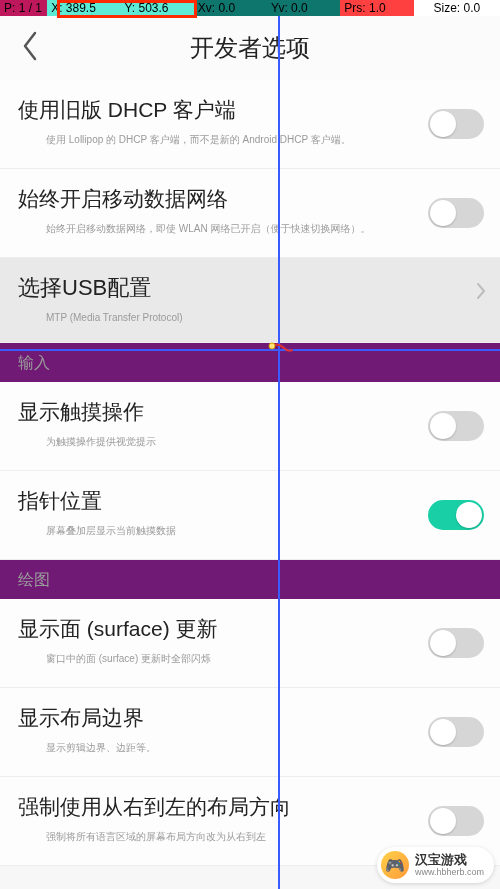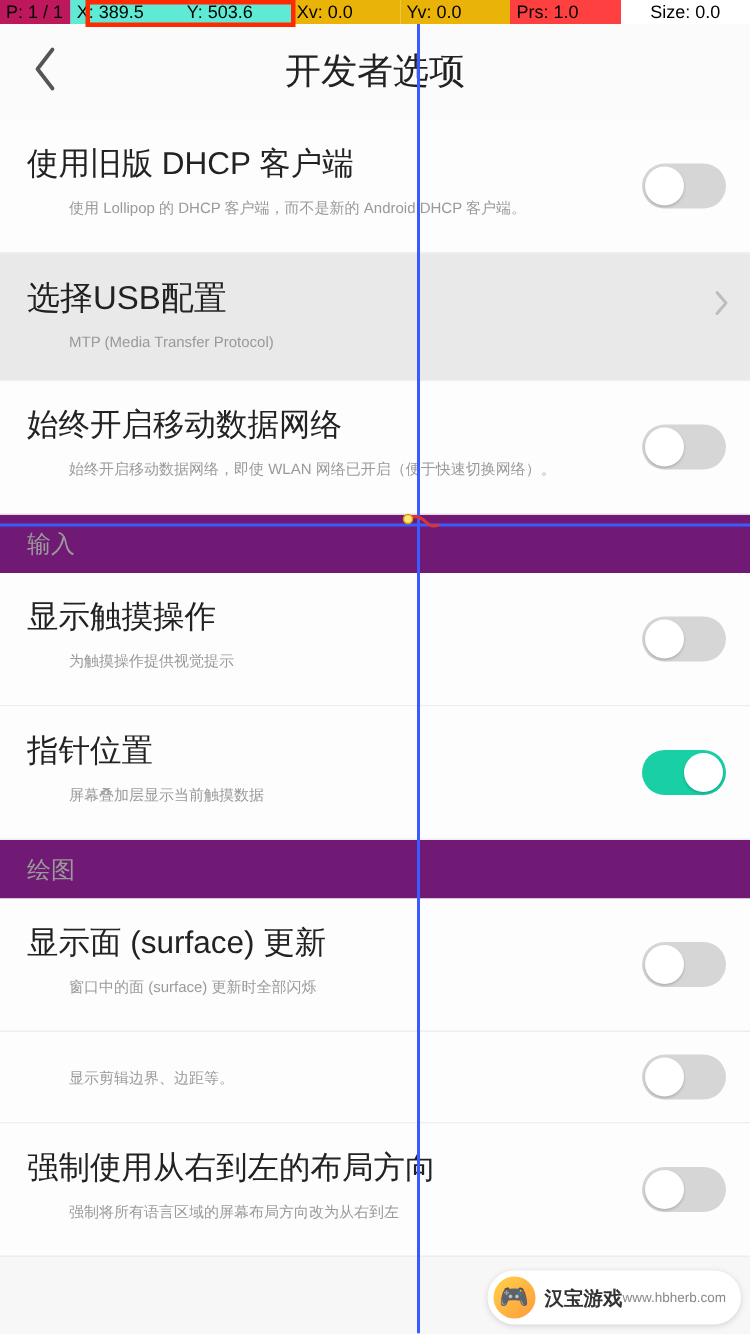--- a/index.html
+++ b/index.html
@@ -4,21 +4,21 @@
 <style>
   * { box-sizing: border-box; margin: 0; padding: 0; }
   html, body { width: 500px; height: 889px; overflow: hidden; font-family: -apple-system, "Helvetica Neue", Arial, sans-serif; background: #f5f5f5; }
   .root { position: relative; width: 500px; height: 889px; background: #f7f7f7; }
 
   
   .ptrbar { position: absolute; top: 0; left: 0; right: 0; height: 16px; display: flex; font-size: 12px; line-height: 16px; color: #000; z-index: 50; }
   .ptrbar .seg { flex: 1; padding: 0 4px; white-space: nowrap; overflow: hidden; }
   .ptrbar .pcount { background: #be185d; flex: 0.6; }
   .ptrbar .x, .ptrbar .y { background: #5eead4; }
-  .ptrbar .xv, .ptrbar .yv { background: #eab308; }
+  .ptrbar .xv, .ptrbar .yv { background: #0f766e; }
   .ptrbar .prs { background: #ff4040; }
   .ptrbar .size { background: #fff; flex: 1.2; text-align: center; }
 
   .redbox { position: absolute; top: 0; left: 57px; width: 140px; height: 18px; border: 3px solid #ff2a00; z-index: 60; pointer-events: none; }
 
   
   .header { position: absolute; top: 16px; left: 0; right: 0; height: 64px; background: #fbfbfb; }
   .back { position: absolute; left: 12px; top: 14px; width: 36px; height: 36px; display: flex; align-items: center; justify-content: center; }
   .back svg { width: 18px; height: 30px; }
   .title { position: absolute; left: 0; right: 0; top: 0; height: 64px; line-height: 64px; text-align: center; font-size: 24px; color: #222; font-weight: 400; }
@@ -49,21 +49,21 @@
   
   .vline { position: absolute; top: 0; bottom: 0; width: 2px; background: #3a5bff; left: 278px; z-index: 40; pointer-events: none; }
   .hline { position: absolute; left: 0; right: 0; height: 2px; background: #3a5bff; top: 349px; z-index: 40; pointer-events: none; }
   .touchdot { position: absolute; left: 268px; top: 340px; width: 26px; height: 18px; z-index: 45; pointer-events: none; }
   .touchdot svg { width: 26px; height: 18px; }
 
   
   .wm { position: absolute; right: 6px; bottom: 6px; display: flex; align-items: center; gap: 6px; background: #fff; border-radius: 18px; padding: 4px 10px 4px 4px; box-shadow: 0 1px 4px rgba(0,0,0,.15); z-index: 70; }
   .wm .logo { width: 28px; height: 28px; border-radius: 14px; background: linear-gradient(135deg,#ffd24a,#ff9a3a); display: flex; align-items: center; justify-content: center; }
   .wm .logo span { font-size: 16px; }
-  .wm .txt { display: flex; flex-direction: row; line-height: 1; }
+  .wm .txt { display: flex; flex-direction: column; line-height: 1; }
   .wm .t1 { font-size: 13px; color: #333; font-weight: 600; }
   .wm .t2 { font-size: 9px; color: #888; margin-top: 2px; }
 </style>
 </head>
 <body>
 
 <div class="root">
 
   <div class="ptrbar">
     <div class="seg pcount">P: 1 / 1</div>
@@ -90,36 +90,36 @@
   <div class="list">
 
     <div class="item">
       <div class="ttl">使用旧版 DHCP 客户端</div>
       <div class="sub">使用 Lollipop 的 DHCP 客户端，而不是新的 Android DHCP 客户端。</div>
       <div class="toggle">
           <div class="knob"></div>
         </div>
     </div>
 
+    <div class="item">
+      <div class="ttl">始终开启移动数据网络</div>
+      <div class="sub">始终开启移动数据网络，即使 WLAN 网络已开启（便于快速切换网络）。</div>
+      <div class="toggle">
+          <div class="knob"></div>
+        </div>
+    </div>
+
     <div class="item hi tight">
       <div class="ttl">选择USB配置</div>
       <div class="sub narrow">MTP (Media Transfer Protocol)</div>
       <span class="chev">
         <svg viewBox="0 0 10 18">
             <polyline points="2,2 8,9 2,16" fill="none" stroke="#bdbdbd" stroke-width="2" stroke-linecap="round" stroke-linejoin="round"></polyline>
           </svg>
       </span>
-    </div>
-
-    <div class="item">
-      <div class="ttl">始终开启移动数据网络</div>
-      <div class="sub">始终开启移动数据网络，即使 WLAN 网络已开启（便于快速切换网络）。</div>
-      <div class="toggle">
-          <div class="knob"></div>
-        </div>
     </div>
 
     <div class="section">输入</div>
 
     <div class="item">
       <div class="ttl">显示触摸操作</div>
       <div class="sub">为触摸操作提供视觉提示</div>
       <div class="toggle">
           <div class="knob"></div>
         </div>
@@ -137,20 +137,21 @@
 
     <div class="item">
       <div class="ttl">显示面 (surface) 更新</div>
       <div class="sub">窗口中的面 (surface) 更新时全部闪烁</div>
       <div class="toggle">
           <div class="knob"></div>
         </div>
     </div>
 
     <div class="item">
+      <div class="ttl">显示布局边界</div>
       <div class="sub">显示剪辑边界、边距等。</div>
       <div class="toggle">
           <div class="knob"></div>
         </div>
     </div>
 
     <div class="item">
       <div class="ttl">强制使用从右到左的布局方向</div>
       <div class="sub">强制将所有语言区域的屏幕布局方向改为从右到左</div>
       <div class="toggle">

